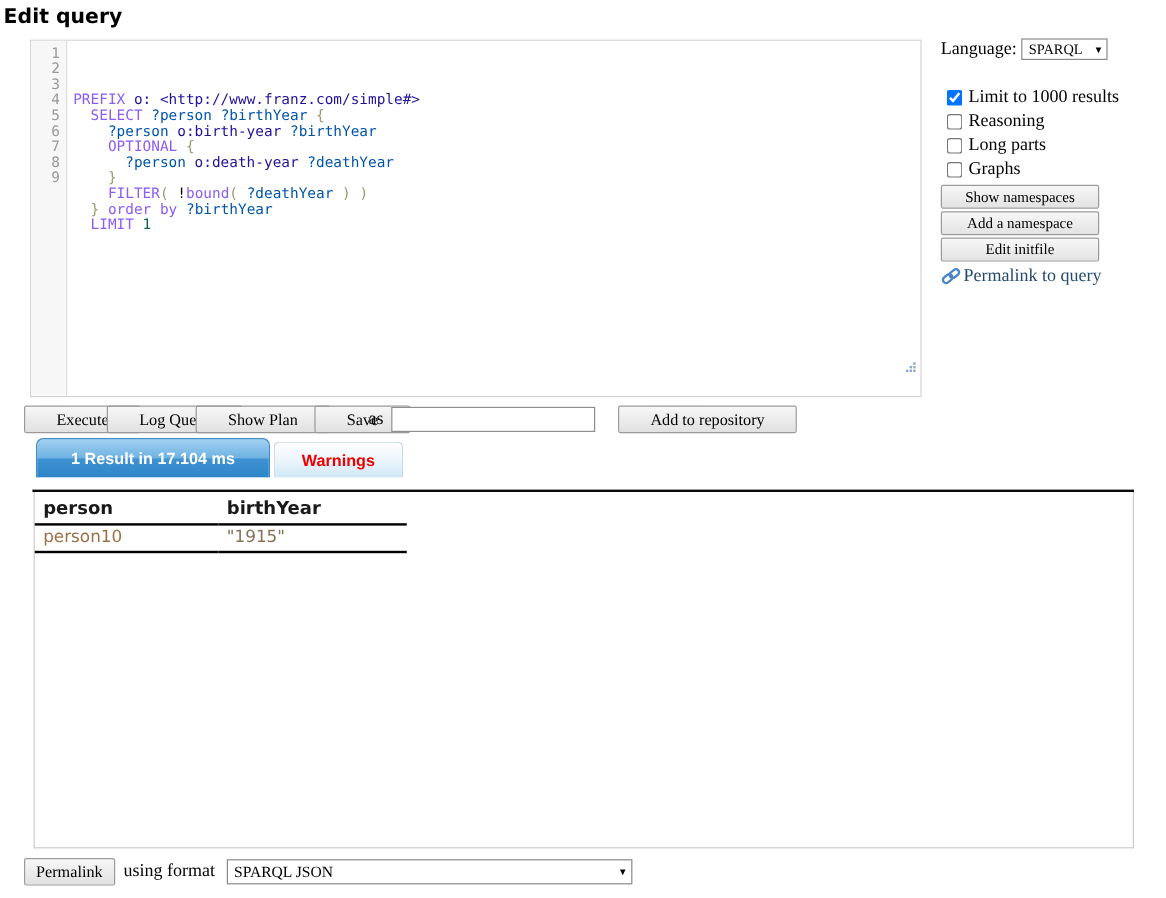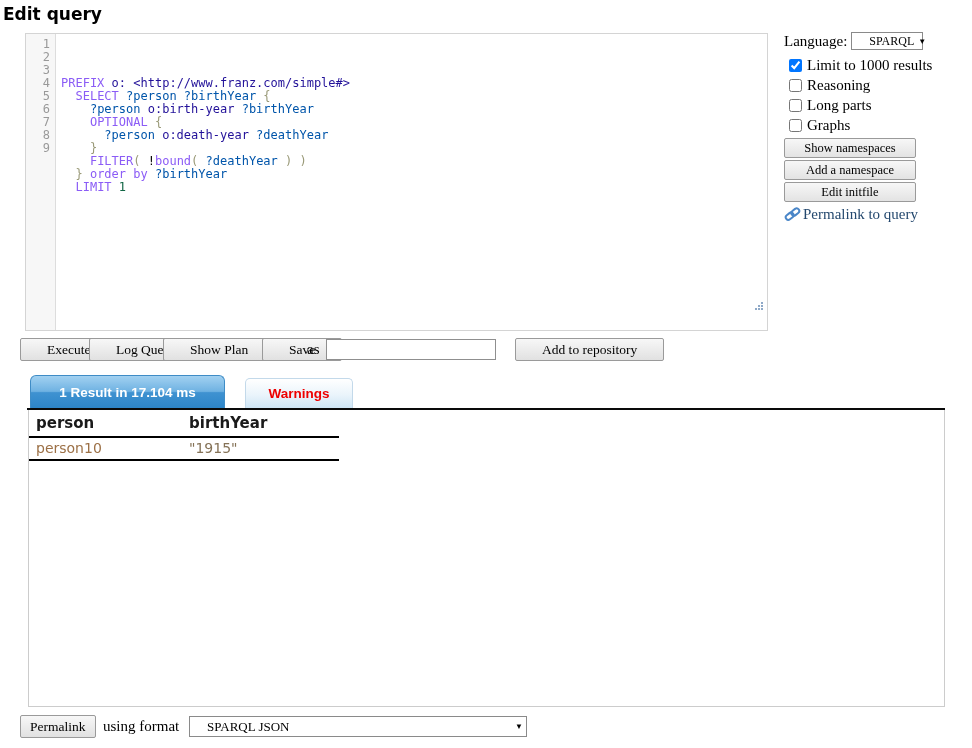--- a/index.html
+++ b/index.html
@@ -33,26 +33,26 @@
   .tk-op   { color: #000000; }
   .tk-plain{ color: #000000; }
   .resize-grip { position: absolute; right: 3px; bottom: 3px; }
 
   
   .options { position: absolute; left: 784px; top: 31px; width: 160px; font-size: 15px; color: #000; }
   .lang-row { display: flex; align-items: center; height: 20px; }
   .lang-label { margin-right: 4px; }
   .fake-select {
     display: inline-flex; align-items: center; justify-content: space-between;
-    border: 1px solid #8a8a8a; background: #fff; height: 18px; padding: 0 3px 0 17px;
+    border: 1px solid #8a8a8a; background: #fff; height: 18px; padding: 0 3px 0 5px;
     font-size: 12px; color: #000;
   }
   .lang-select { width: 72px; }
   .sel-arrow { font-size: 8px; color: #000; margin-left: 4px; }
-  .cb-col { margin-top: 4px; }
+  .cb-col { margin-top: 20px; }
   .cb-row { display: flex; align-items: center; height: 20px; cursor: default; }
   .cb-row input { width: 13px; height: 13px; margin: 0 5px 0 5px; }
   .opt-btns { margin-top: 3px; }
   .opt-btn {
     display: block; width: 132px; height: 20px; margin-bottom: 2px;
     font-family: Liberation Serif, serif; font-size: 12.5px; color: #000;
     background: linear-gradient(to bottom, #f7f7f7, #e3e3e3);
     border: 1px solid #9a9a9a; border-radius: 2px; cursor: pointer;
   }
   .permalink { display: flex; align-items: center; margin-top: 4px; color: #24486e; text-decoration: none; font-size: 15px; }
@@ -66,21 +66,21 @@
     background: linear-gradient(to bottom, #f7f7f7, #e1e1e1);
     border: 1px solid #9a9a9a; border-radius: 2px; cursor: pointer;
   }
   .as-label { position: absolute; left: 307px; top: 3px; font-size: 15px; }
   .save-input {
     position: absolute; left: 326px; top: 1px; width: 170px; height: 21px;
     border: 1px solid #8f8f8f; font-size: 13px; padding: 0 3px;
   }
 
   
-  .tabs { position: absolute; left: 30px; top: 375px; display: flex; align-items: flex-end; gap: 20px; }
+  .tabs { position: absolute; left: 30px; top: 365px; display: flex; align-items: flex-end; gap: 3px; }
   .tab {
     display: flex; align-items: center; justify-content: center;
     font-family: "Liberation Sans", sans-serif; font-weight: bold; font-size: 13.5px;
     cursor: pointer;
   }
   .tab-active {
     width: 195px; height: 33px; color: #fff;
     background: linear-gradient(to bottom, #a2d1f1 0%, #6fb2e2 48%, #3f92d1 52%, #2d85c8 100%);
     border: 1px solid #3f8cc6; border-bottom: none; border-radius: 6px 6px 0 0;
   }

